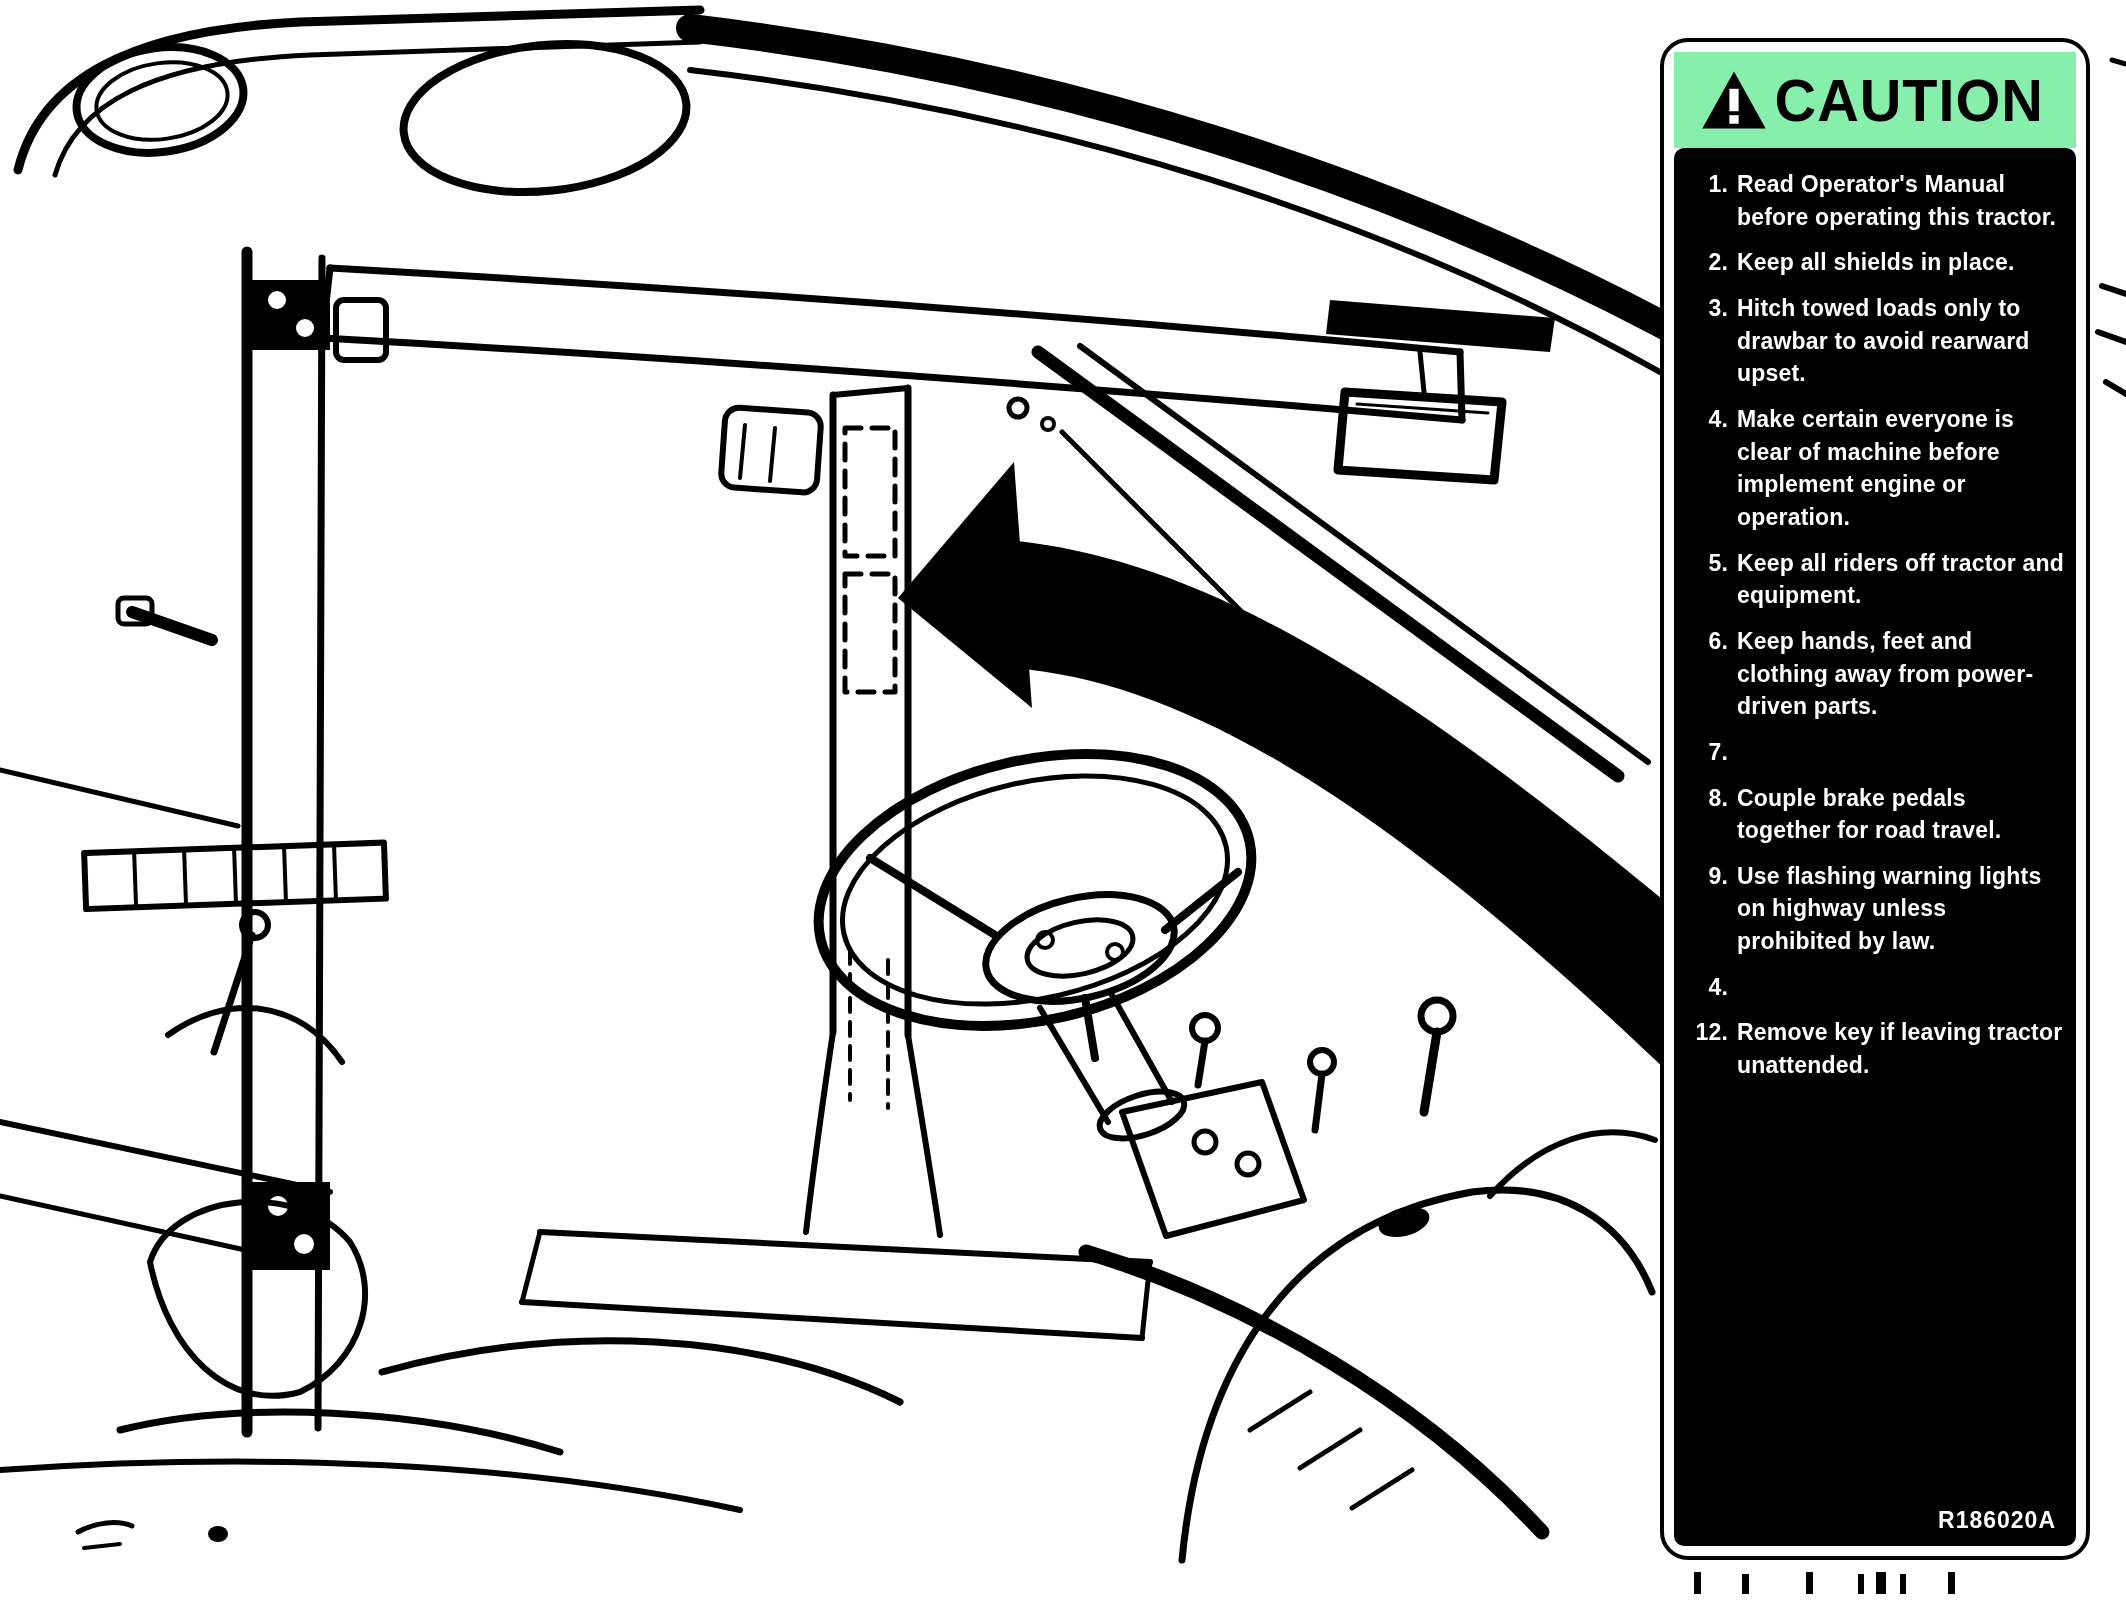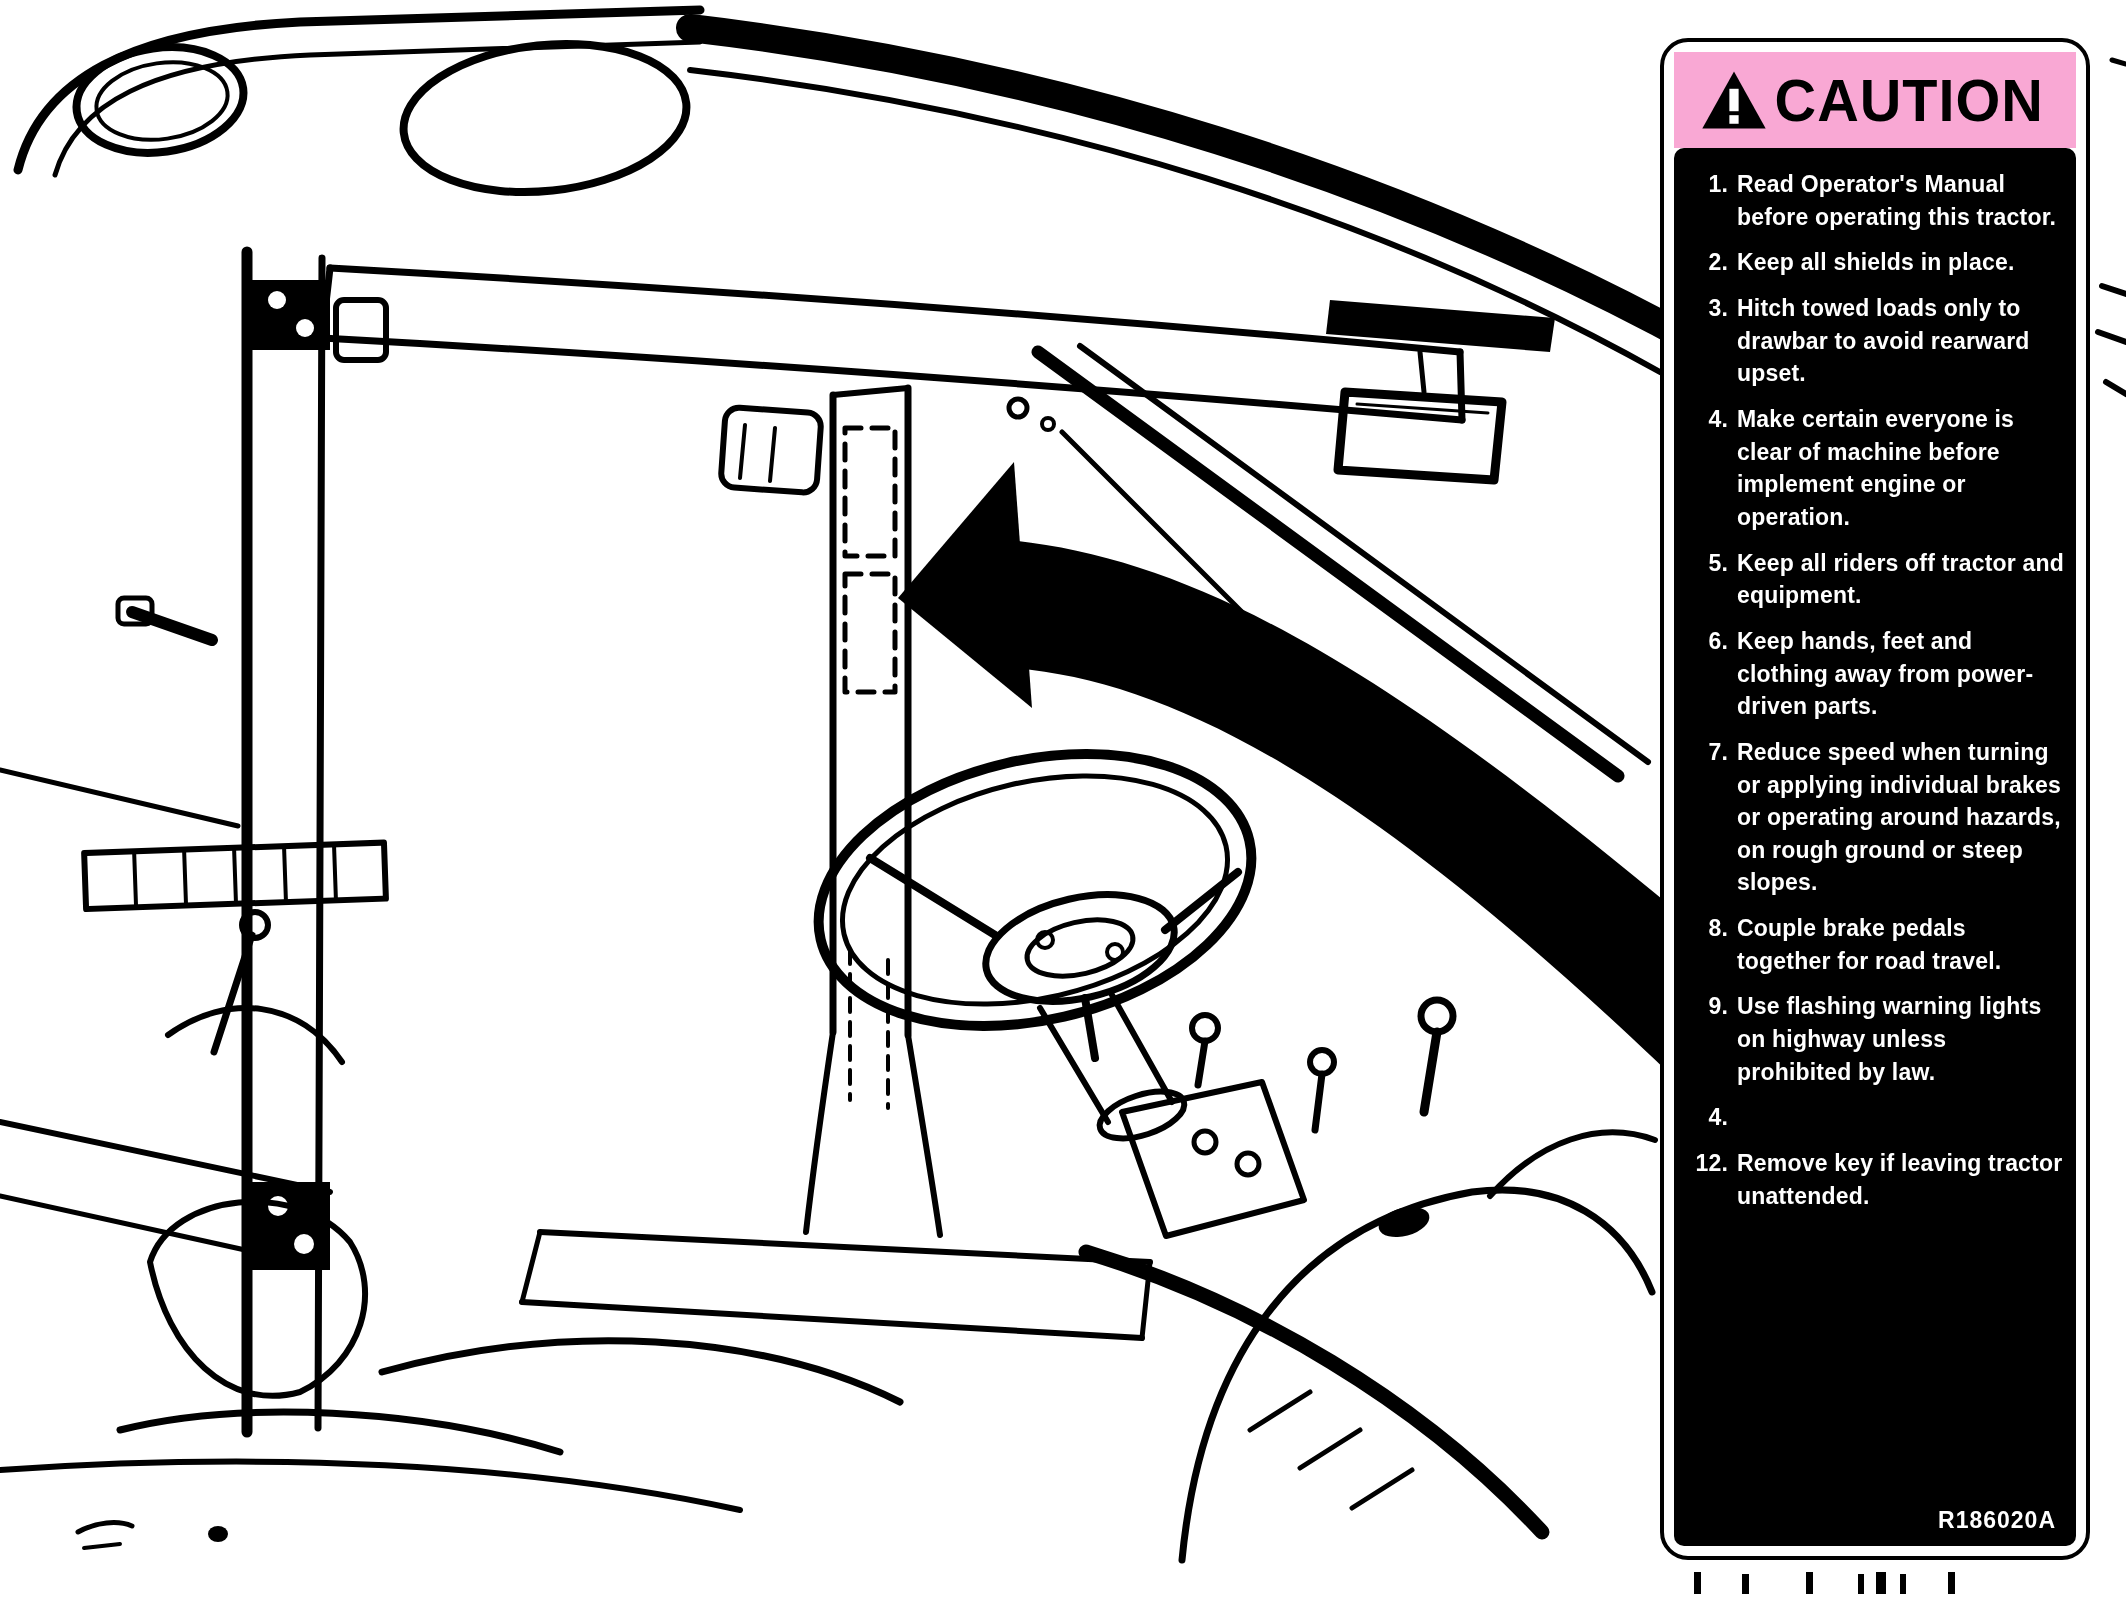--- a/index.html
+++ b/index.html
@@ -37,21 +37,21 @@
     flex-direction: column;
     z-index: 2;
   }
   .label-header {
     height: 96px;
     flex: none;
     display: flex;
     align-items: center;
     justify-content: center;
     gap: 2px;
-    background: #f9a8d4;
+    background: #86efac;
   }
   .warning-tri {
     width: 66px;
     height: 60px;
     flex: none;
   }
   .label-title {
     font-size: 60px;
     font-weight: bold;
     letter-spacing: 1px;
@@ -264,21 +264,20 @@
       <div class="c-item">
         <span class="num">5.</span>
         <span class="txt">Keep all riders off tractor and equipment.</span>
       </div>
       <div class="c-item">
         <span class="num">6.</span>
         <span class="txt">Keep hands, feet and clothing away from power-driven parts.</span>
       </div>
       <div class="c-item">
         <span class="num">7.</span>
-        <span class="txt">Reduce speed when turning or applying individual brakes or operating around hazards, on rough ground or steep slopes.</span>
       </div>
       <div class="c-item">
         <span class="num">8.</span>
         <span class="txt">Couple brake pedals together for road travel.</span>
       </div>
       <div class="c-item">
         <span class="num">9.</span>
         <span class="txt">Use flashing warning lights on highway unless prohibited by law.</span>
       </div>
       <div class="c-item">

